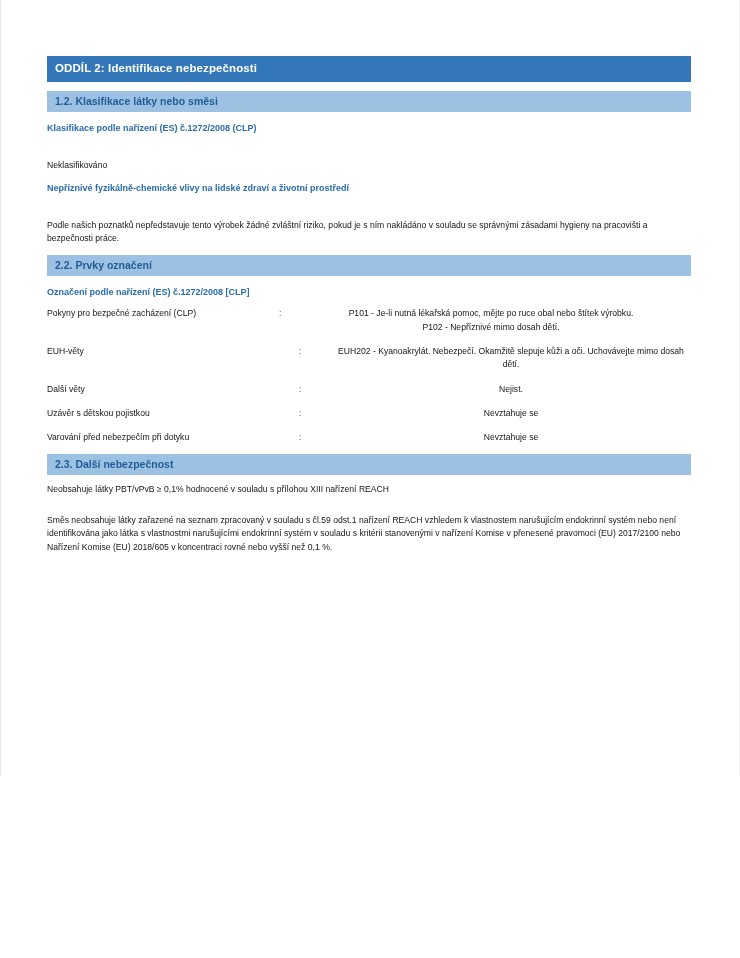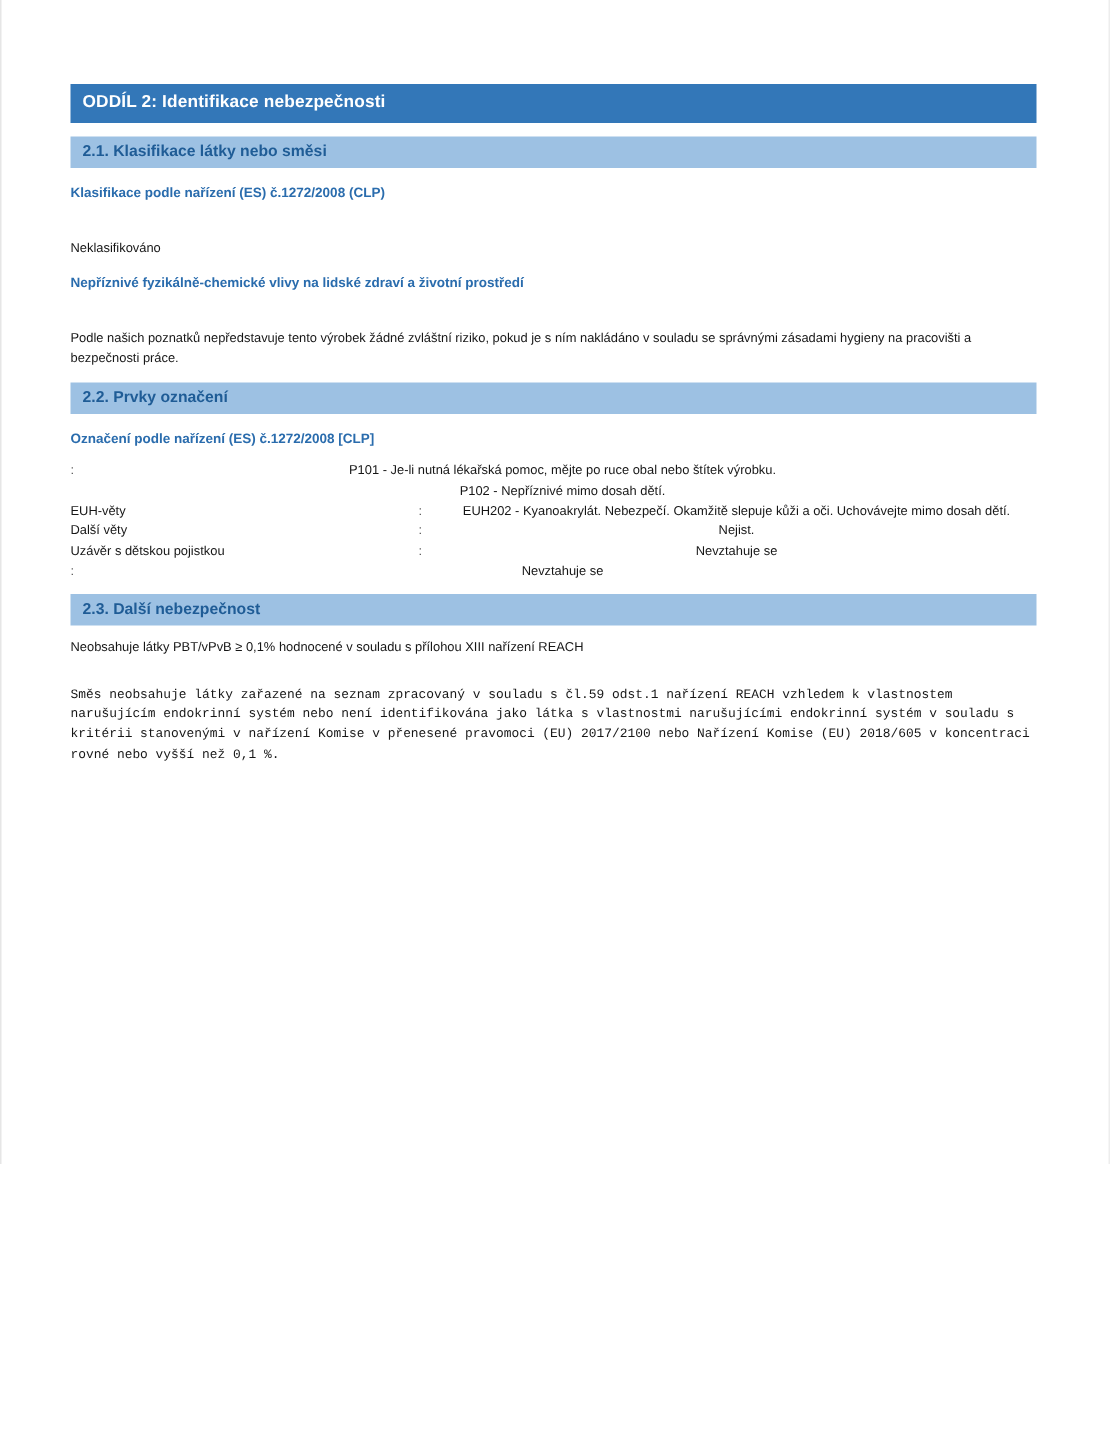--- a/index.html
+++ b/index.html
@@ -67,34 +67,34 @@
 
   .body-text {
     font-size: 8.6px;
     color: #161616;
     line-height: 1.55;
     margin-top: 8px;
     text-align: left;
   }
 
   .body-text.tight { margin-top: 24px; }
-  .body-text.gap    { margin-top: 18px; font-family: Liberation Mono, monospace; }
+  .body-text.gap    { margin-top: 18px; }
 
   
   .def-list {
     margin-top: 9px;
   }
   .def-row {
     display: flex;
     align-items: flex-start;
     font-size: 8.6px;
     line-height: 1.55;
     color: #161616;
   }
-  .def-row + .def-row { margin-top: 0px; }
+  .def-row + .def-row { margin-top: 11px; gap: 20px; }
 
   .def-label {
     flex: 0 0 232px;
     width: 232px;
     padding-right: 4px;
     box-sizing: border-box;
   }
   .def-colon {
     flex: 0 0 12px;
     width: 12px;
@@ -107,37 +107,38 @@
   .def-value .vline { display: block; }
 </style>
 </head>
 <body>
 
 <div class="page">
   <div class="content">
 
     <div class="section-banner">ODDÍL 2: Identifikace nebezpečnosti</div>
 
-    <div class="subsection-banner">2.1. Klasifikace látky nebo směsi</div>
+    <div class="subsection-banner">1.2. Klasifikace látky nebo směsi</div>
 
     <div class="blue-heading">Klasifikace podle nařízení (ES) č.1272/2008 (CLP)</div>
 
     <div class="body-text tight">Neklasifikováno</div>
 
     <div class="blue-heading">Nepříznivé fyzikálně-chemické vlivy na lidské zdraví a životní prostředí</div>
 
     <div class="body-text tight">Podle našich poznatků nepředstavuje tento výrobek žádné zvláštní riziko, pokud je s ním nakládáno v souladu se správnými zásadami hygieny na pracovišti a bezpečnosti práce.</div>
 
     <div class="subsection-banner">2.2. Prvky označení</div>
 
     <div class="blue-heading">Označení podle nařízení (ES) č.1272/2008 [CLP]</div>
 
     <div class="def-list">
 
       <div class="def-row">
+        <div class="def-label">Pokyny pro bezpečné zacházení (CLP)</div>
         <div class="def-colon">:</div>
         <div class="def-value">
           <span class="vline">P101 - Je-li nutná lékařská pomoc, mějte po ruce obal nebo štítek výrobku.</span>
           <span class="vline">P102 - Nepříznivé mimo dosah dětí.</span>
         </div>
       </div>
 
       <div class="def-row">
         <div class="def-label">EUH-věty</div>
         <div class="def-colon">:</div>
@@ -156,20 +157,21 @@
 
       <div class="def-row">
         <div class="def-label">Uzávěr s dětskou pojistkou</div>
         <div class="def-colon">:</div>
         <div class="def-value">
           <span class="vline">Nevztahuje se</span>
         </div>
       </div>
 
       <div class="def-row">
+        <div class="def-label">Varování před nebezpečím při dotyku</div>
         <div class="def-colon">:</div>
         <div class="def-value">
           <span class="vline">Nevztahuje se</span>
         </div>
       </div>
 
     </div>
 
     <div class="subsection-banner">2.3. Další nebezpečnost</div>
 

